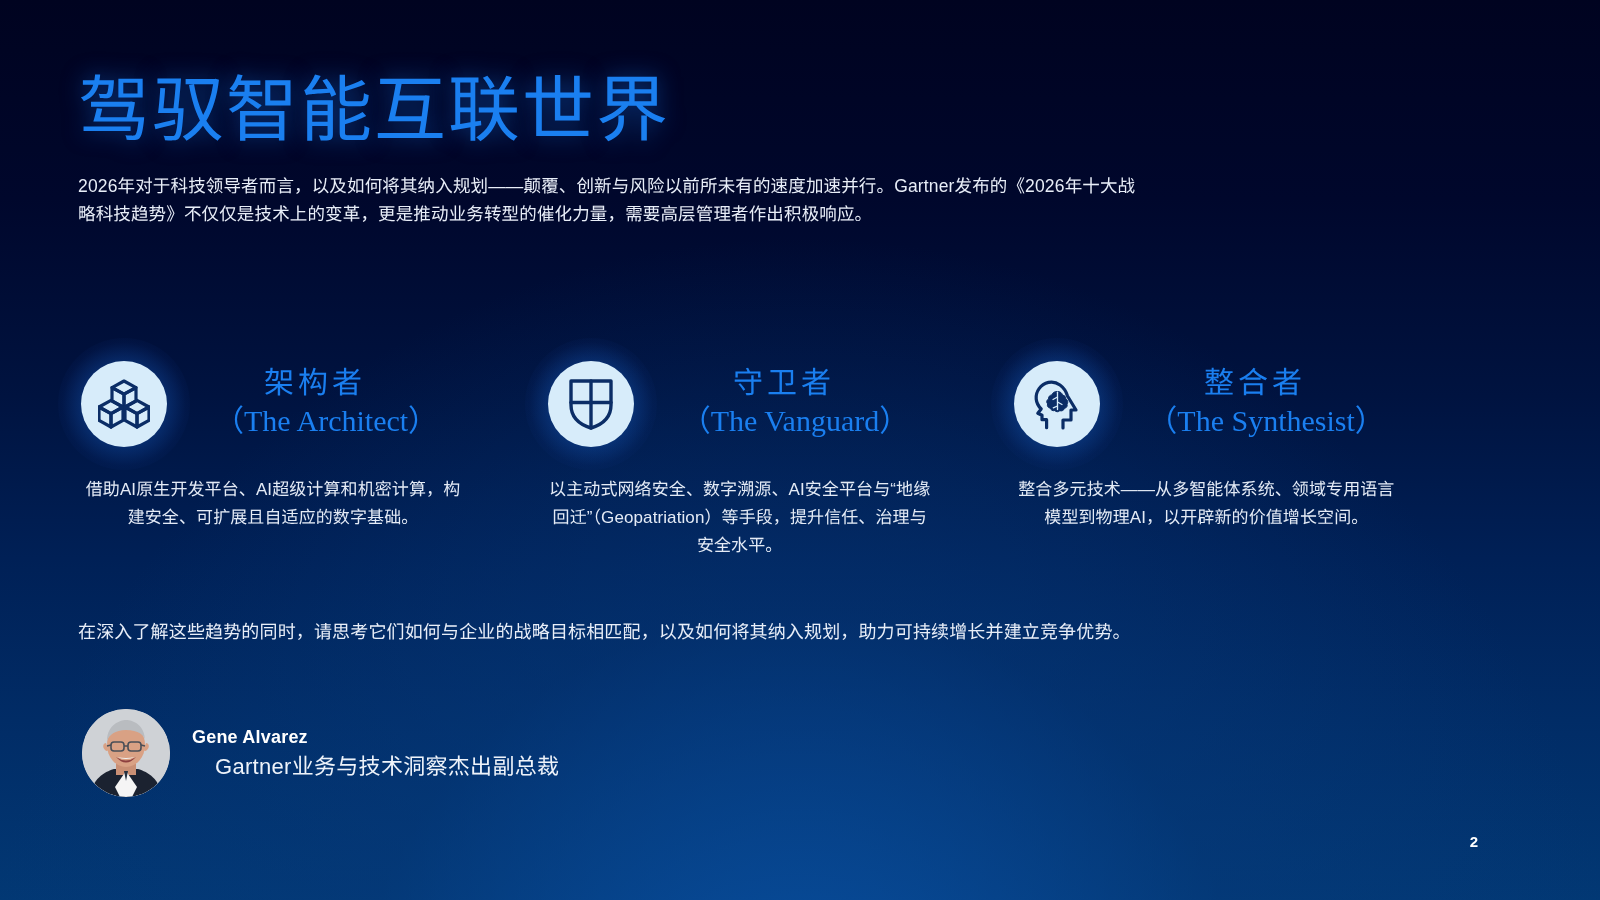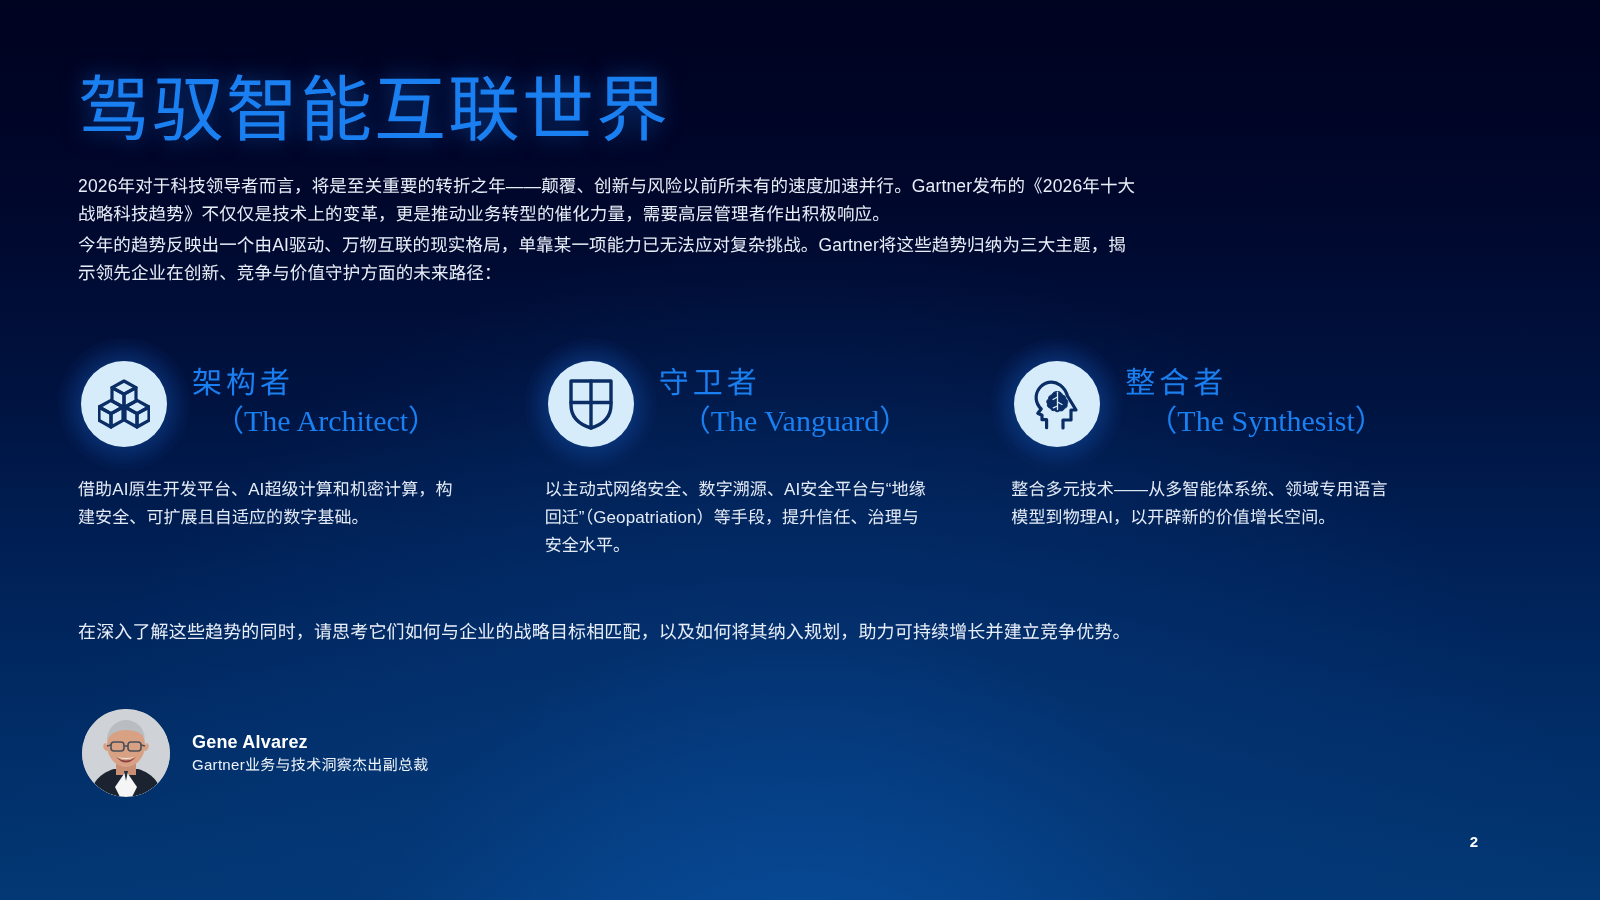--- a/index.html
+++ b/index.html
@@ -45,21 +45,21 @@
   }
   .intro.p1 { top:172px; }
   .intro.p2 { top:231px; }
   
   .pillars {
     position:absolute; left:78px; top:358px;
     width:1400px;
     display:flex;
     justify-content:flex-start;
   }
-  .pillar { width:475px; position:relative; }
+  .pillar { width:475px; position:relative;text-align:center; }
   .pillar-head { display:flex; align-items:flex-start; gap:22px; }
   .icon-wrap {
     position:relative;
     flex:0 0 auto;
     width:92px; height:92px;
     display:flex; align-items:center; justify-content:center;
   }
   .icon-glow {
     position:absolute; left:50%; top:50%;
     transform:translate(-50%,-50%);
@@ -120,36 +120,35 @@
     width:88px; height:88px; border-radius:50%;
     overflow:hidden; position:relative;
     background:#c9ccd1;
     flex:0 0 auto;
   }
   .avatar svg { display:block; }
   .author-text { color:#ffffff; }
   .author-name {
     font-size:18px; font-weight:bold; letter-spacing:0.2px;
   }
-  .author-role { font-size:15px; letter-spacing:0.3px; color:#eef3fa; }
+  .author-role { font-size:22px; letter-spacing:0.3px; color:#eef3fa;margin-left:23px; }
   
   .page-number {
     position:absolute; right:122px; bottom:50px;
     color:#ffffff; font-size:15px; font-weight:bold;
   }
 </style>
 </head>
 <body>
 
 <div class="slide">
 
   <h1 class="page-title">驾驭智能互联世界</h1>
 
-  <p class="intro p1">2026年对于科技领导者而言，将是至关重要的转折之年——颠覆、创新与风险以前所未有的速度加速并行。Gartner发布的《2026年十大战略科技趋势》不仅仅是技术上的变革，更是推动业务转型的催化力量，需要高层管理者作出积极响应。</p>
-  <p class="intro p2">今年的趋势反映出一个由AI驱动、万物互联的现实格局，单靠某一项能力已无法应对复杂挑战。Gartner将这些趋势归纳为三大主题，揭示领先企业在创新、竞争与价值守护方面的未来路径：</p>
+  <p class="intro p1">2026年对于科技领导者而言，以及如何将其纳入规划——颠覆、创新与风险以前所未有的速度加速并行。Gartner发布的《2026年十大战略科技趋势》不仅仅是技术上的变革，更是推动业务转型的催化力量，需要高层管理者作出积极响应。</p>
 
   <div class="pillars">
 
     <div class="pillar">
       <div class="pillar-head">
         <div class="icon-wrap">
           <span class="icon-glow"></span>
           <span class="icon-circle">
             <svg width="52" height="50" viewBox="0 0 52 50" aria-hidden="true">
               <g fill="none" stroke="#0b2d66" stroke-width="3.2" stroke-linejoin="round" stroke-linecap="round">

